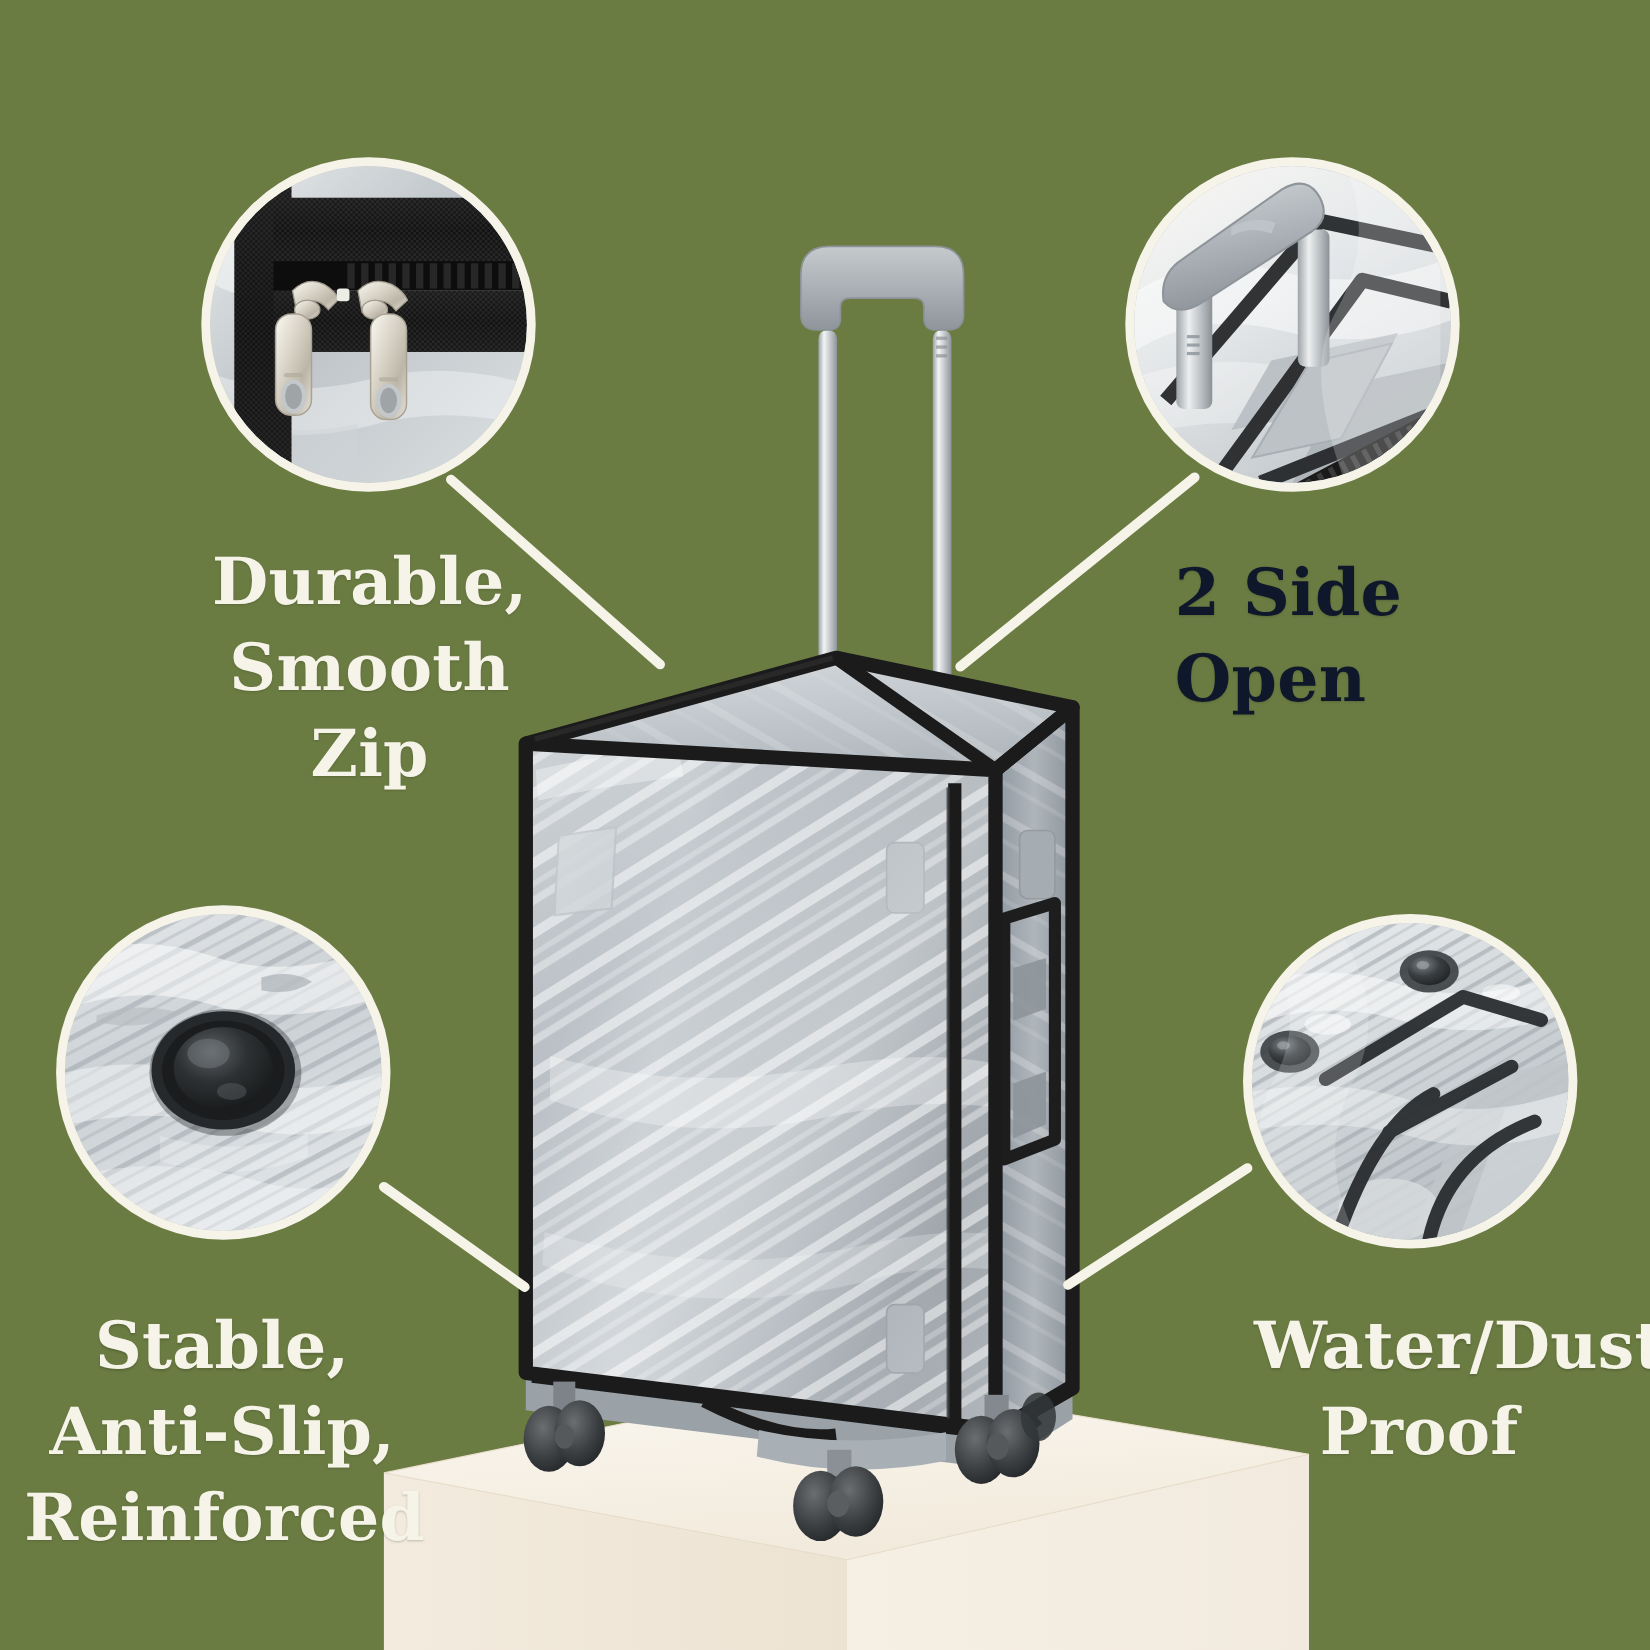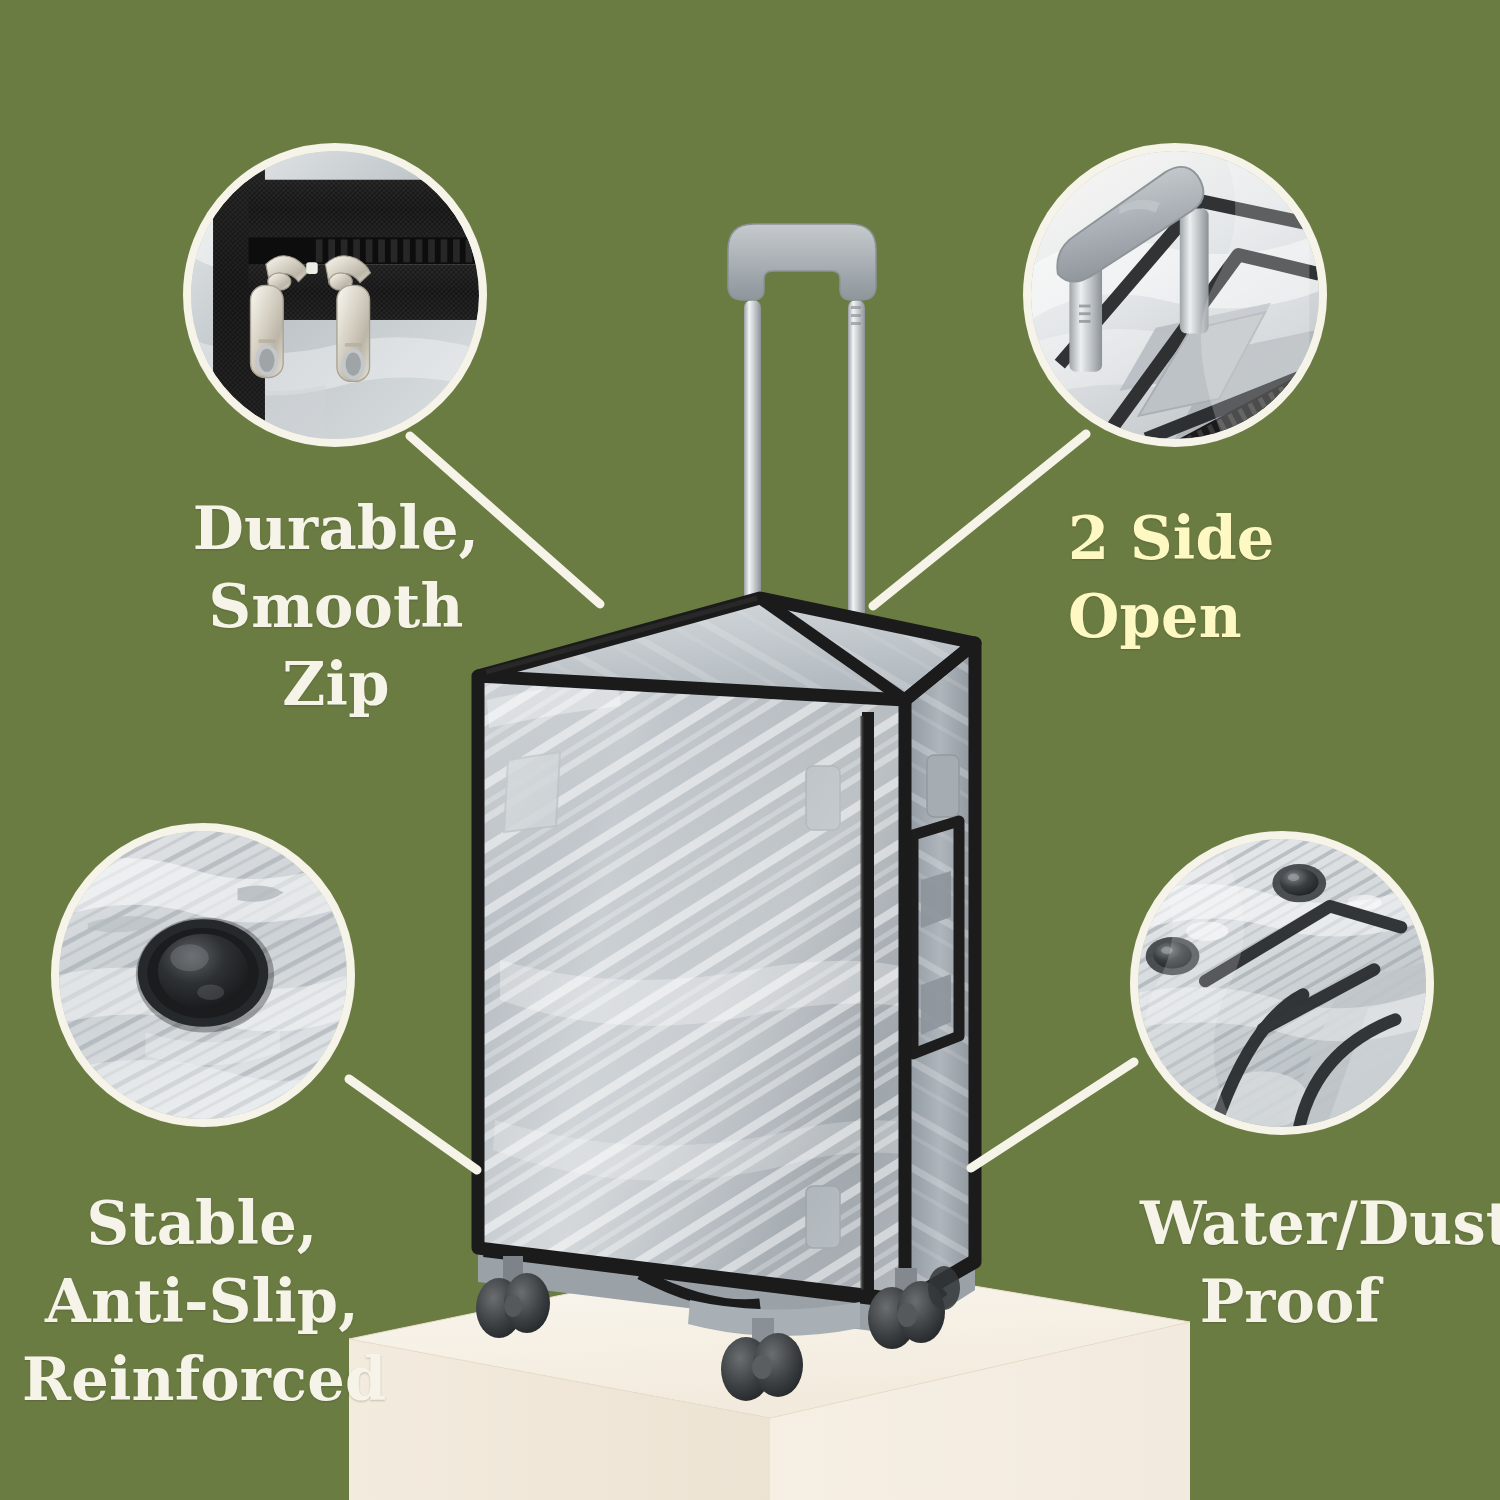--- a/index.html
+++ b/index.html
@@ -448,19 +448,19 @@
         <path d="M130 198 L246 136"></path>
         <path d="M168 300 Q186 220 268 188"></path>
       </g>
 
       <path d="M0 0 q60 80 20 150 q-30 52 10 150 l70 0 Q60 220 96 150 Q132 80 78 0 z" fill="#ffffff" opacity=".18"></path>
     </svg>
   </div>
 
   <div class="label lbl-tl" style="color: rgb(246, 244, 232);">Durable,
 Smooth Zip</div>
-  <div class="label lbl-tr" style="color: #fef9c3;">2 Side Open</div>
+  <div class="label lbl-tr" style="color: #0f172a;">2 Side Open</div>
   <div class="label lbl-br" style="color: rgb(246, 244, 232);">Water/Dust
 Proof</div>
   <div class="label lbl-bl" style="color: rgb(246, 244, 232);">Stable, Anti-Slip,
 Reinforced</div>
 
 </div>
 
 </body></html>

